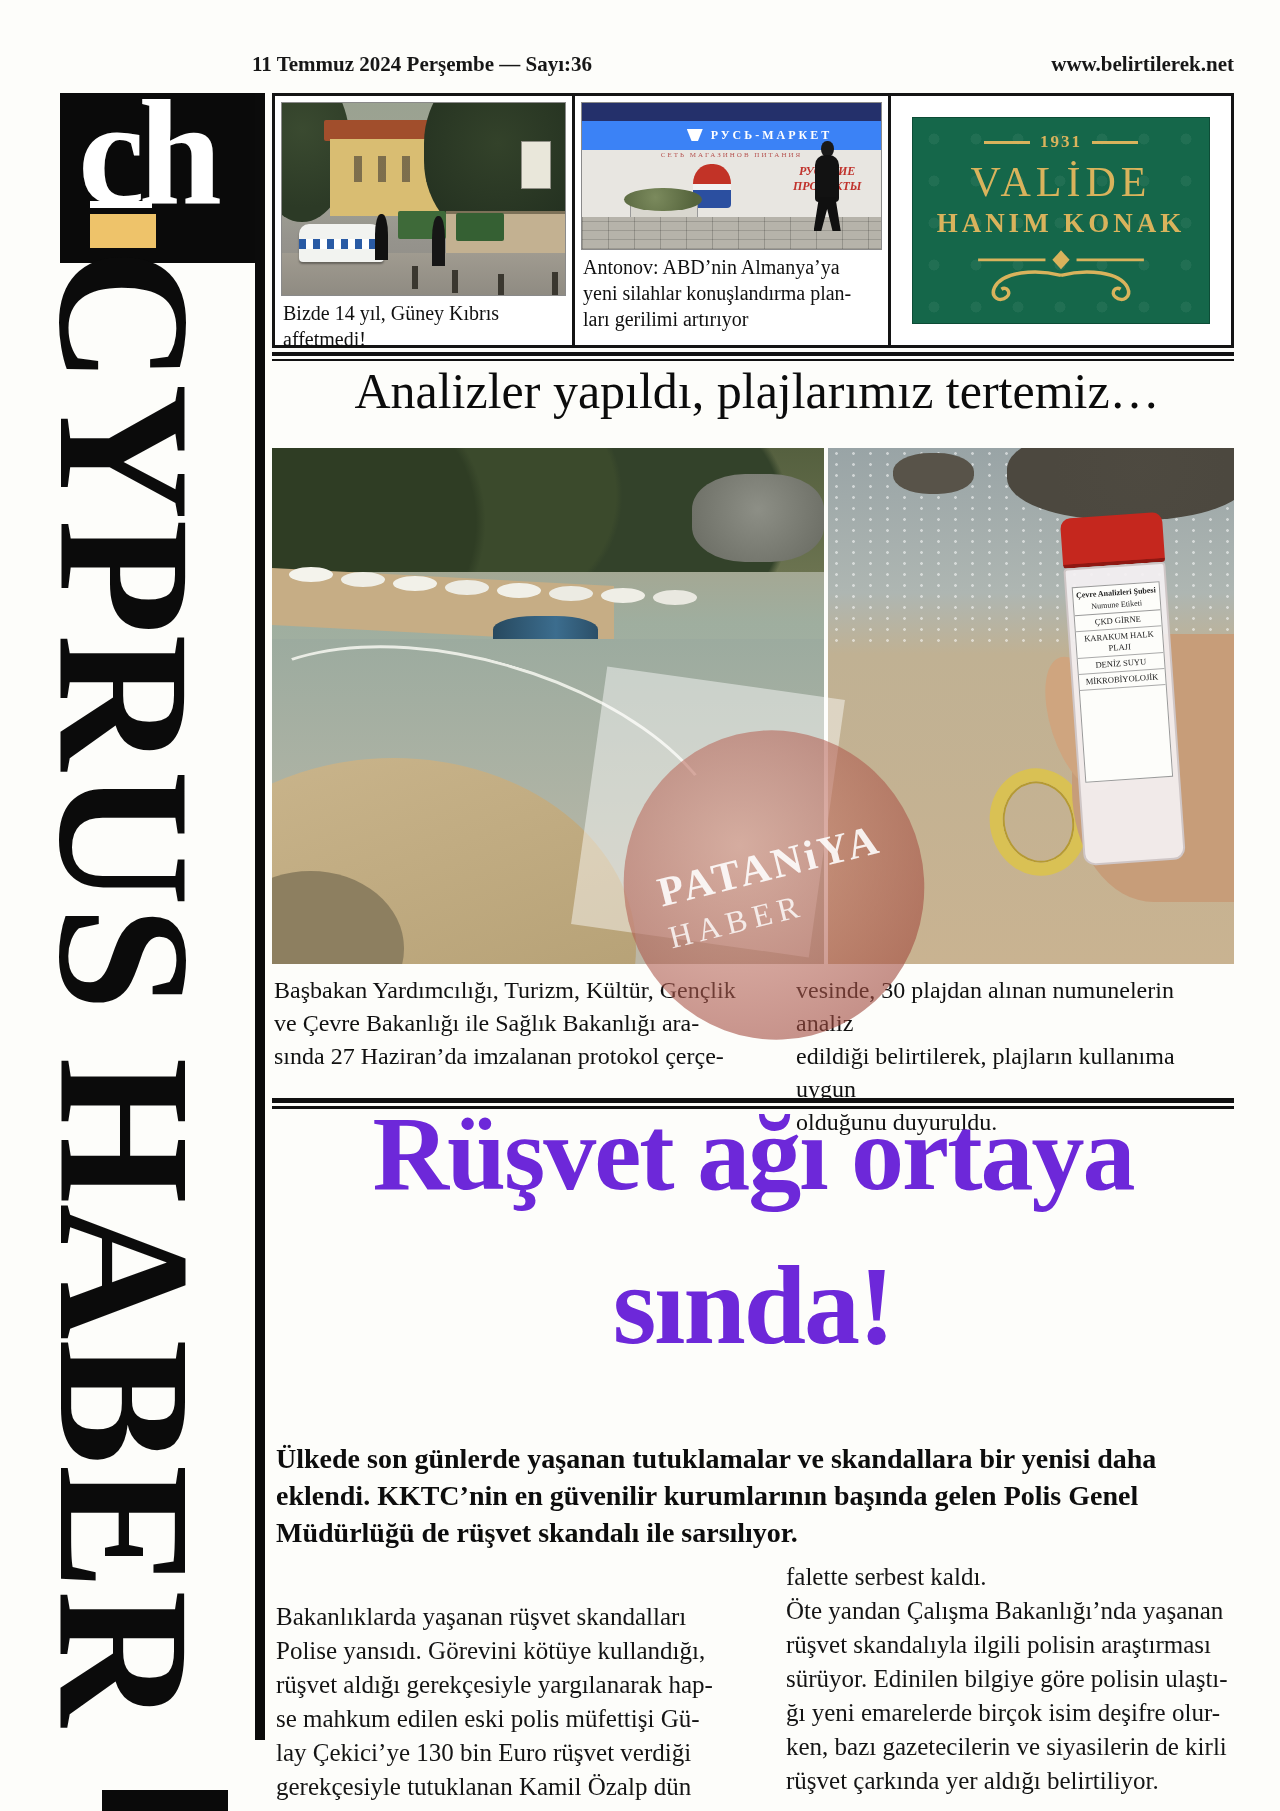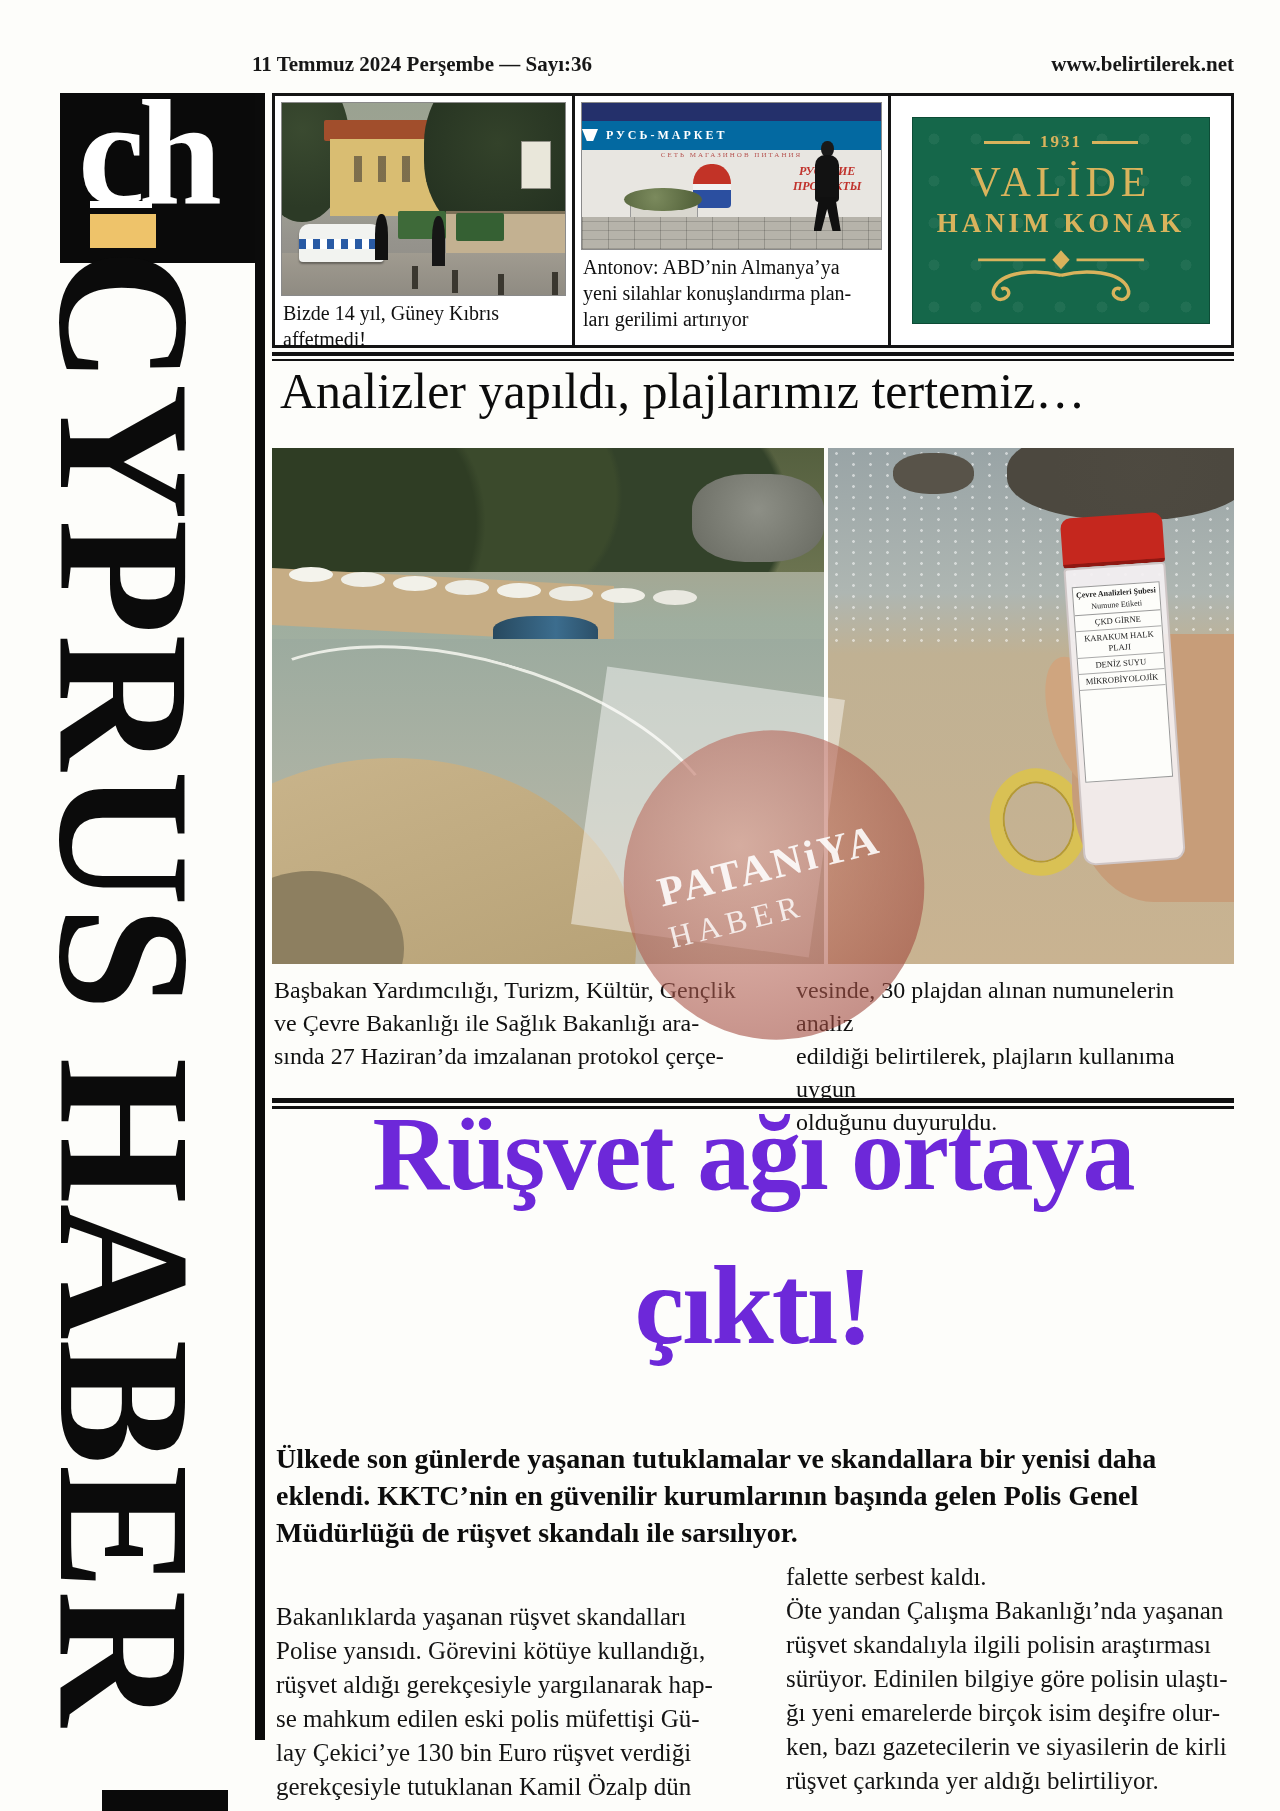--- a/index.html
+++ b/index.html
@@ -54,22 +54,22 @@
            box-shadow:58px 2px 0 #356033;}
   .p1-fig1{position:absolute;left:33%;bottom:18%;width:4.5%;height:24%;background:#111;border-radius:45% 45% 0 0;}
   .p1-fig2{position:absolute;left:53%;bottom:15%;width:4.5%;height:26%;background:#161616;border-radius:45% 45% 0 0;}
   .p1-sign{position:absolute;right:5%;top:20%;width:10%;height:24%;background:#e9e7da;border:1px solid #8f8f85;}
   .p1-bollard{position:absolute;left:46%;bottom:3%;width:2%;height:12%;background:#3a372f;
               box-shadow:40px 4px 0 #3a372f,86px 8px 0 #3a372f,140px 6px 0 #3a372f;}
 
   
   .photo2{height:146px;background:#e8e6e1;}
   .p2-awning{position:absolute;top:0;width:100%;height:12%;background:#24306b;border-bottom:2px solid #141c40;}
-  .p2-band{position:absolute;top:12%;width:100%;height:20%;background:#0369a1;display:flex;
-           align-items:center;gap:8px;}
+  .p2-band{position:absolute;top:12%;width:100%;height:20%;background:#3b82f6;display:flex;
+           align-items:center;justify-content:center;gap:8px;padding-left:28px;}
   .p2-logo{width:16px;height:12px;background:#fff;clip-path:polygon(0 0,100% 0,70% 100%,30% 100%);}
   .p2-banner-text{color:#fff;font-weight:bold;font-size:12px;letter-spacing:3px;}
   .p2-sub{position:absolute;top:33%;width:100%;text-align:center;font-size:7px;color:#b5524f;letter-spacing:2px;}
   .p2-cath{position:absolute;left:37%;top:42%;width:13%;height:30%;border-radius:45% 45% 4px 4px;
            background:linear-gradient(180deg,#c23327 0 45%,#f2f2f2 45% 60%,#2b4fa0 60% 100%);}
   .p2-red{position:absolute;right:5%;top:42%;width:26%;color:#c0322c;font-weight:bold;font-style:italic;
           font-size:12px;line-height:15px;text-align:center;}
   .p2-man{position:absolute;right:12%;top:26%;width:12%;height:62%;}
   .man-head{position:absolute;left:34%;top:0;width:34%;height:18%;border-radius:50%;background:#191919;}
   .man-body{position:absolute;left:16%;top:15%;width:68%;height:52%;border-radius:10px 10px 4px 4px;background:#121212;}
@@ -95,21 +95,21 @@
 
   
   .rule{position:absolute;left:272px;width:962px;}
   .rule .thick{height:4px;background:#111;}
   .rule .thin{height:2px;background:#111;margin-top:3px;}
   .rule2 .thick{height:5px;}
   .rule2 .thin{height:3px;}
 
   
   .headline1{position:absolute;left:280px;top:362px;width:954px;font-size:50px;color:#0c0c0c;
-             font-weight:400;letter-spacing:0;}
+             font-weight:400;letter-spacing:0;text-align:center;}
   .photoblock{position:absolute;left:272px;top:448px;width:962px;height:516px;display:flex;gap:4px;}
   .beach{position:relative;overflow:hidden;}
   .beach-l{flex:0 0 552px;background:linear-gradient(180deg,#5b6647,#72755a 12%,#a4a894 24%,#9fae9f 34%,#a7b2a4 55%,#b2b5a6 80%,#b7b2a0);}
   .bl-trees{position:absolute;top:0;width:100%;height:24%;
      background:radial-gradient(circle at 12% 60%,#2f3d24 0 28%,transparent 30%),
                 radial-gradient(circle at 42% 38%,#3b4a2c 0 34%,transparent 36%),
                 radial-gradient(circle at 72% 55%,#33422a 0 28%,transparent 30%),
                 linear-gradient(#55603f,#6b7350);}
   .bl-rocks{position:absolute;right:0;top:5%;width:24%;height:17%;border-radius:40%;
             background:radial-gradient(circle at 50% 40%,#8d8f86,#6f7168 80%);}
@@ -323,21 +323,21 @@
 olduğunu duyuruldu.</div>
   </div>
 
   <div class="rule rule2" style="top:1098px;">
     <div class="thick"></div>
     <div class="thin"></div>
   </div>
 
   <div class="headline2">
     <div class="h2-line1">Rüşvet ağı ortaya</div>
-    <div class="h2-line2">çıktı!</div>
+    <div class="h2-line2">sında!</div>
   </div>
 
   <div class="lead pre">Ülkede son günlerde yaşanan tutuklamalar ve skandallara bir yenisi daha
 eklendi. KKTC’nin en güvenilir kurumlarının başında gelen Polis Genel
 Müdürlüğü de rüşvet skandalı ile sarsılıyor.</div>
 
   <div class="body-cols">
     <div class="body-col b1 pre">Bakanlıklarda yaşanan rüşvet skandalları
 Polise yansıdı. Görevini kötüye kullandığı,
 rüşvet aldığı gerekçesiyle yargılanarak hap-

